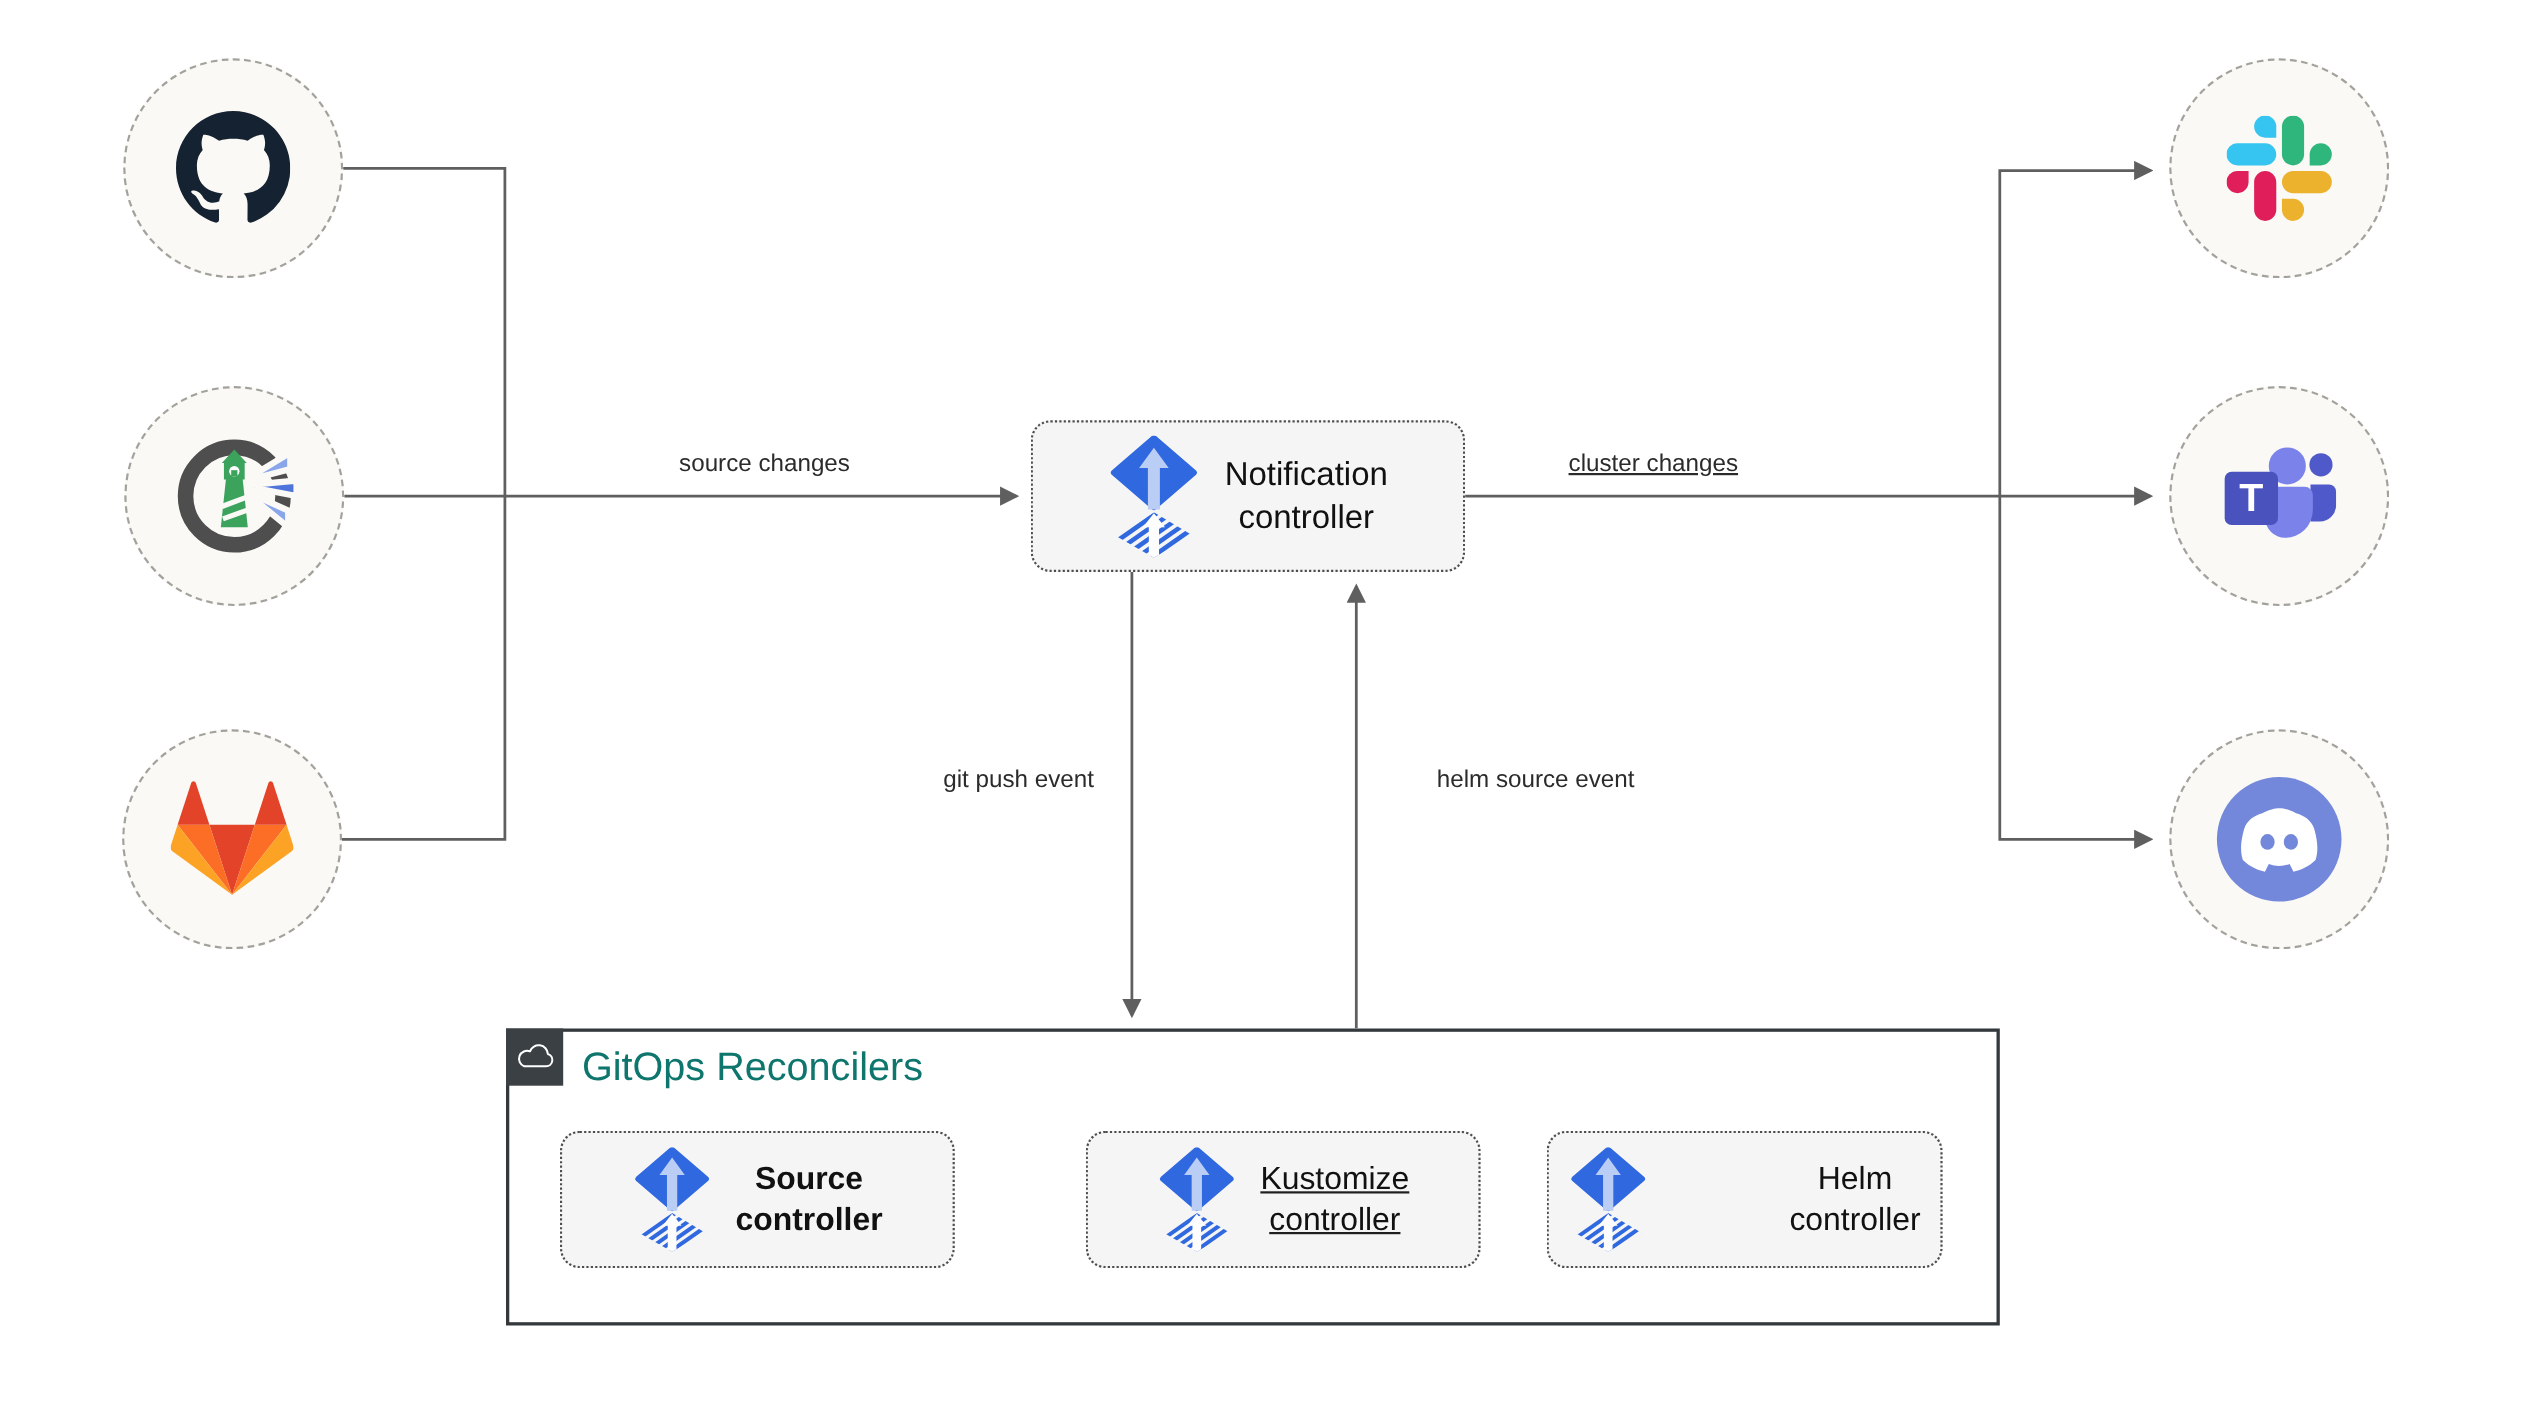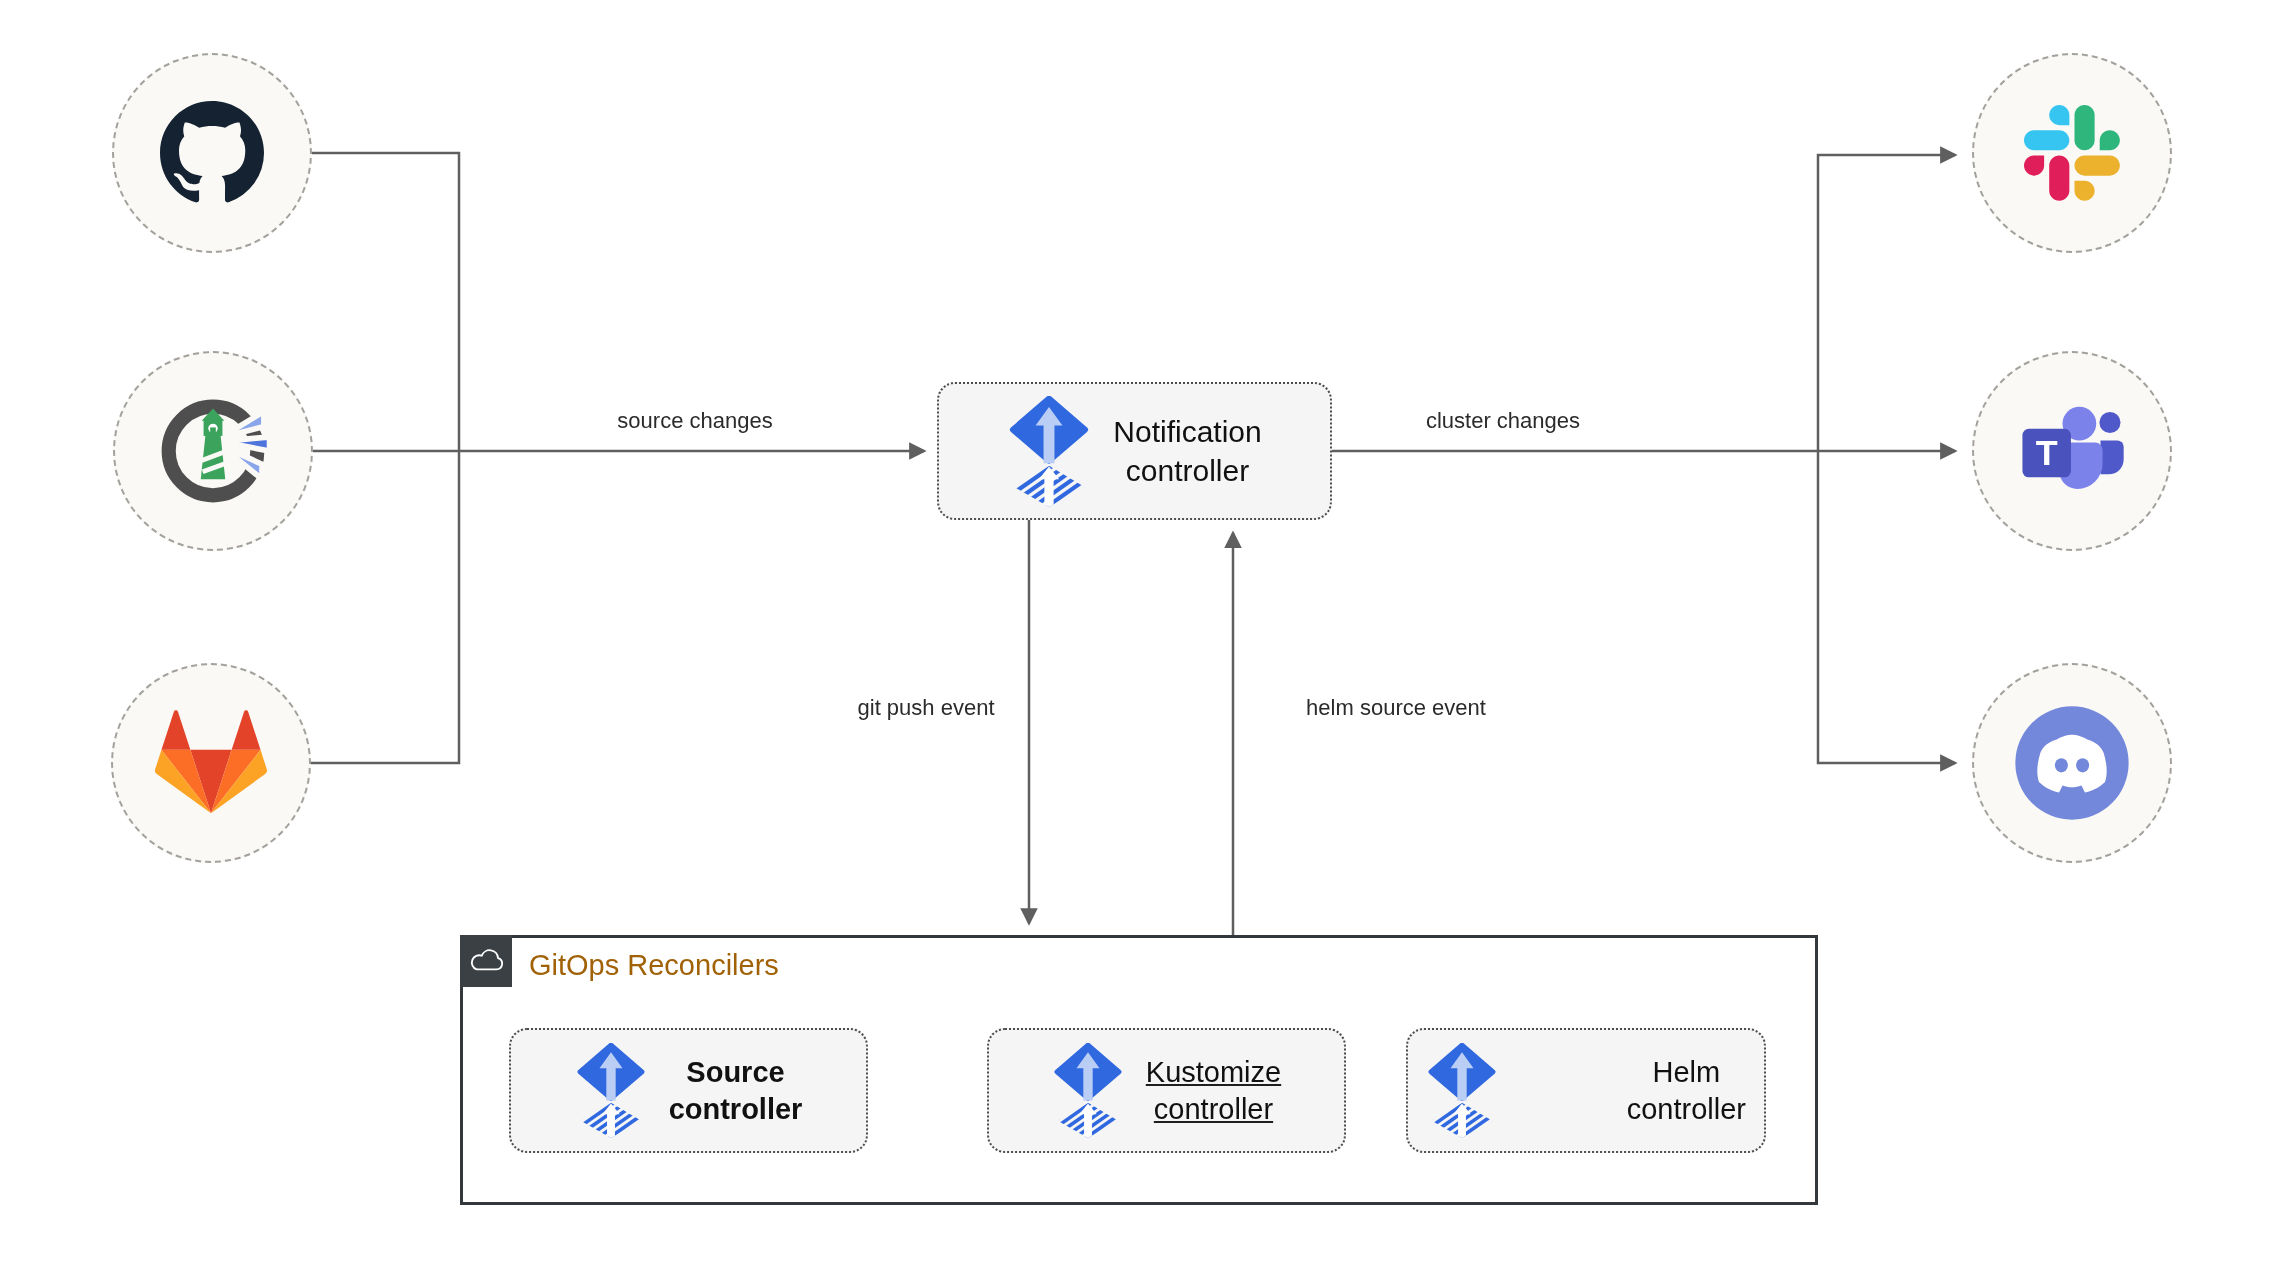--- a/index.html
+++ b/index.html
@@ -13,21 +13,21 @@
         box-sizing:border-box;display:flex;align-items:center;justify-content:center;gap:22px;
         padding:0 18px;}
   .ctrl-label{font-size:29px;line-height:37px;text-align:center;color:#111;}
   .notif-label{font-size:30px;line-height:39px;text-align:center;color:#111;}
   .edge-label{position:absolute;font-size:22px;color:#2b2b2b;white-space:nowrap;
         transform:translate(-50%,-50%);}
   .outer-box{position:absolute;left:460px;top:935px;width:1358px;height:270px;
         border:3px solid #33383c;background:#ffffff;box-sizing:border-box;}
   .outer-header{position:absolute;left:-3px;top:-3px;width:52px;height:52px;background:#3b4045;
         display:flex;align-items:center;justify-content:center;}
-  .outer-title{position:absolute;left:66px;top:11px;font-size:29px;color:#a16207;white-space:nowrap;}
+  .outer-title{position:absolute;left:66px;top:11px;font-size:36px;color:#0f766e;white-space:nowrap;}
   .icon-svg{display:block;}
 </style>
 </head>
 <body>
 
 <svg style="position:absolute;width:0;height:0" aria-hidden="true">
   <defs>
     <symbol id="flux-icon" viewBox="0 0 100 132">
       <path d="M50 3 L93 40 L50 77 L7 40 Z" fill="#3068e0" stroke="#3068e0" stroke-width="7" stroke-linejoin="round"></path>
       <path d="M50 13 L66 35 L56.5 35 L56.5 80 L43.5 80 L43.5 35 L34 35 Z" fill="#b9cdf5"></path>
@@ -174,21 +174,21 @@
     <svg class="icon-svg" width="84" height="111">
         <use href="#flux-icon" xlink:href="#flux-icon"></use>
       </svg>
     <div class="notif-label">
       <div>Notification</div>
       <div>controller</div>
     </div>
   </div>
 
   <div class="edge-label" style="left:695px;top:421px;">source changes</div>
-  <div class="edge-label" style="left:1503px;top:421px;">cluster changes</div>
+  <div class="edge-label" style="left:1503px;top:421px;text-decoration:underline;">cluster changes</div>
   <div class="edge-label" style="left:926px;top:708px;">git push event</div>
   <div class="edge-label" style="left:1396px;top:708px;">helm source event</div>
 
   <div class="outer-box">
     <div class="outer-header">
       <svg class="icon-svg" width="42" height="42">
           <use href="#cloud-icon" xlink:href="#cloud-icon"></use>
         </svg>
     </div>
     <div class="outer-title">GitOps Reconcilers</div>

